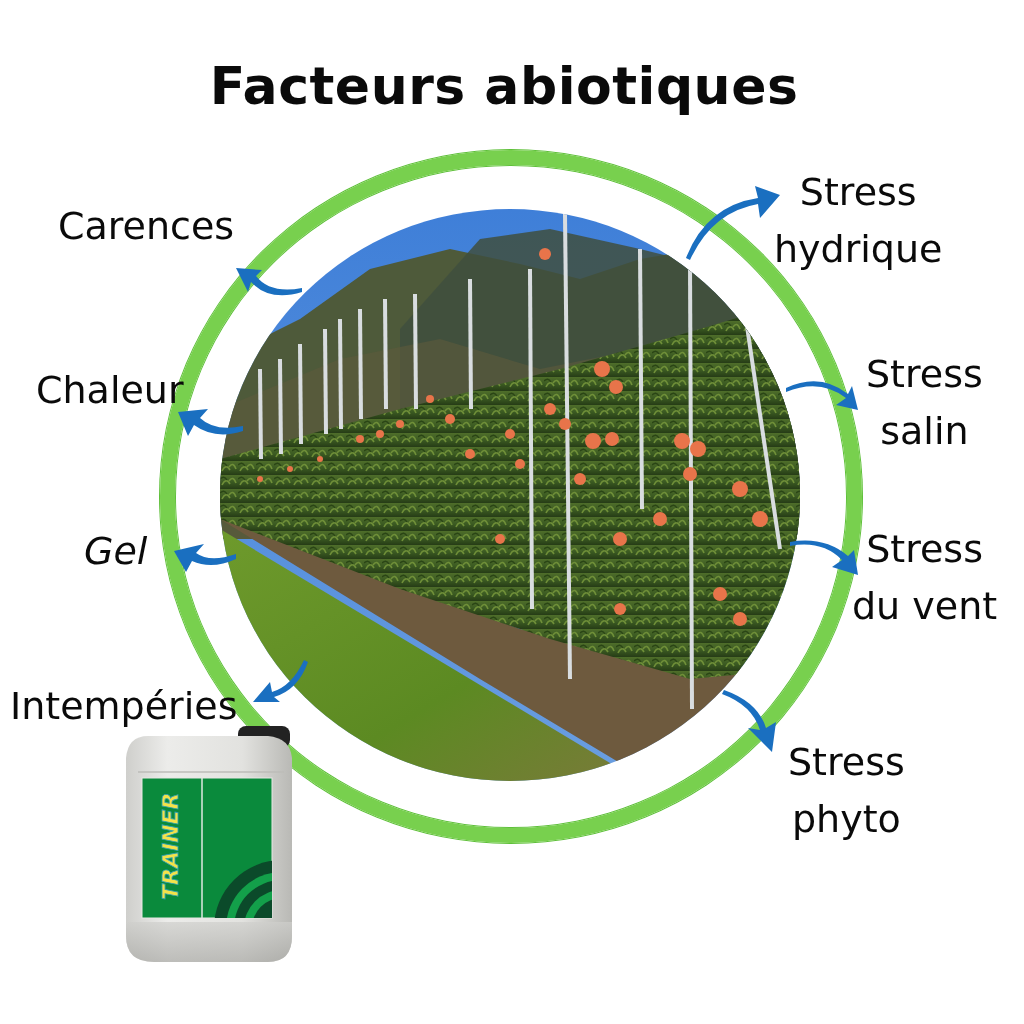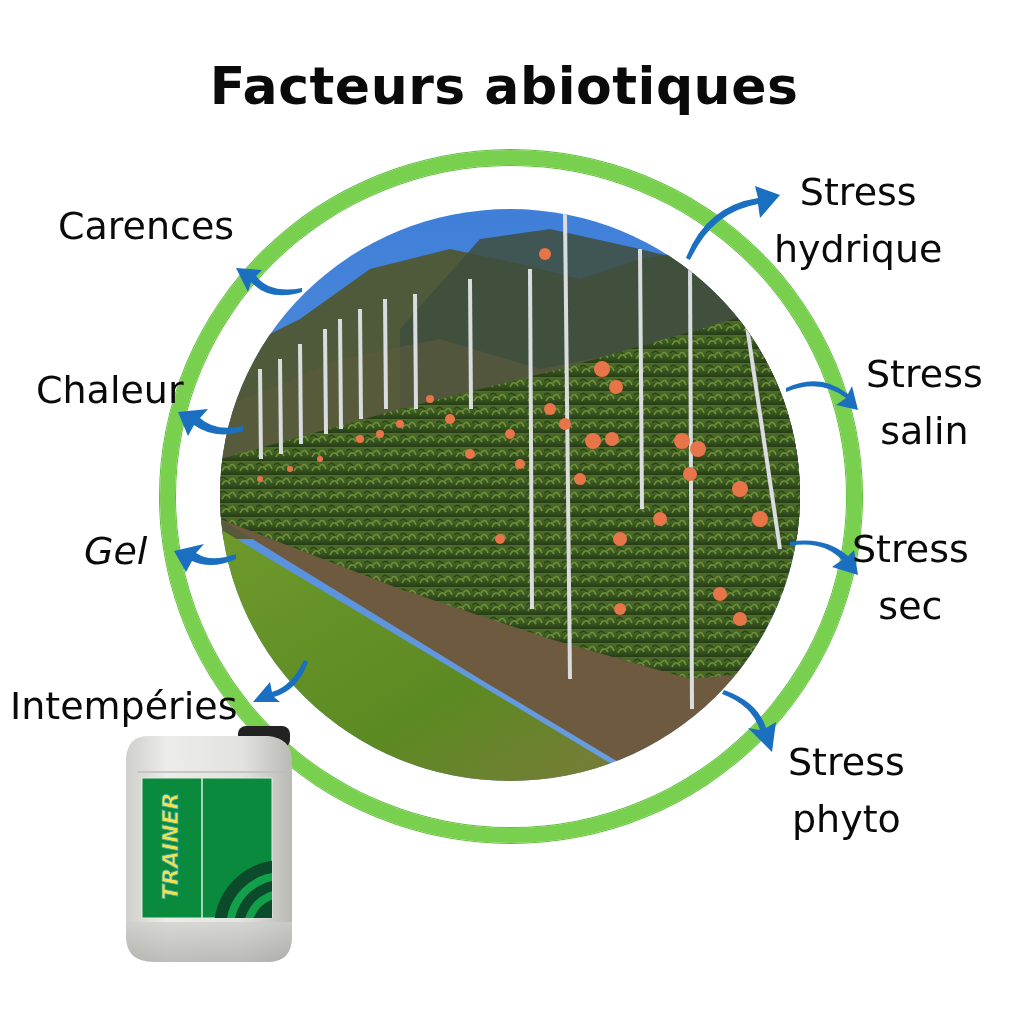--- a/index.html
+++ b/index.html
@@ -164,21 +164,21 @@
 <div class="label" style="left:774px; top:164px;">
   <span>Stress</span>
   <span>hydrique</span>
 </div>
 <div class="label" style="left:866px; top:346px;">
   <span>Stress</span>
   <span>salin</span>
 </div>
 <div class="label" style="left:852px; top:521px;">
   <span>Stress</span>
-  <span>sec</span>
+  <span>du vent</span>
 </div>
 <div class="label" style="left:788px; top:734px;">
   <span>Stress</span>
   <span>phyto</span>
 </div>
 
 <div class="jug">
   <svg viewBox="0 0 182 246">
     <defs>
       <linearGradient id="jugBody" x1="0" y1="0" x2="1" y2="0">

